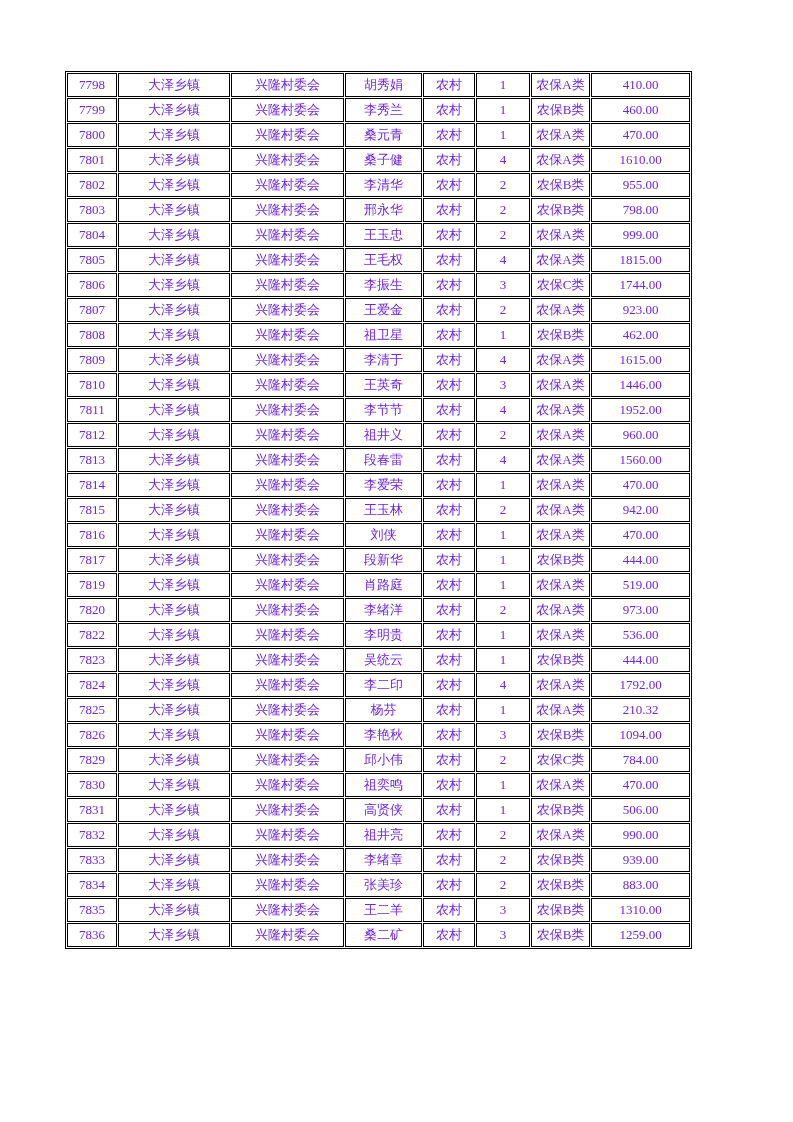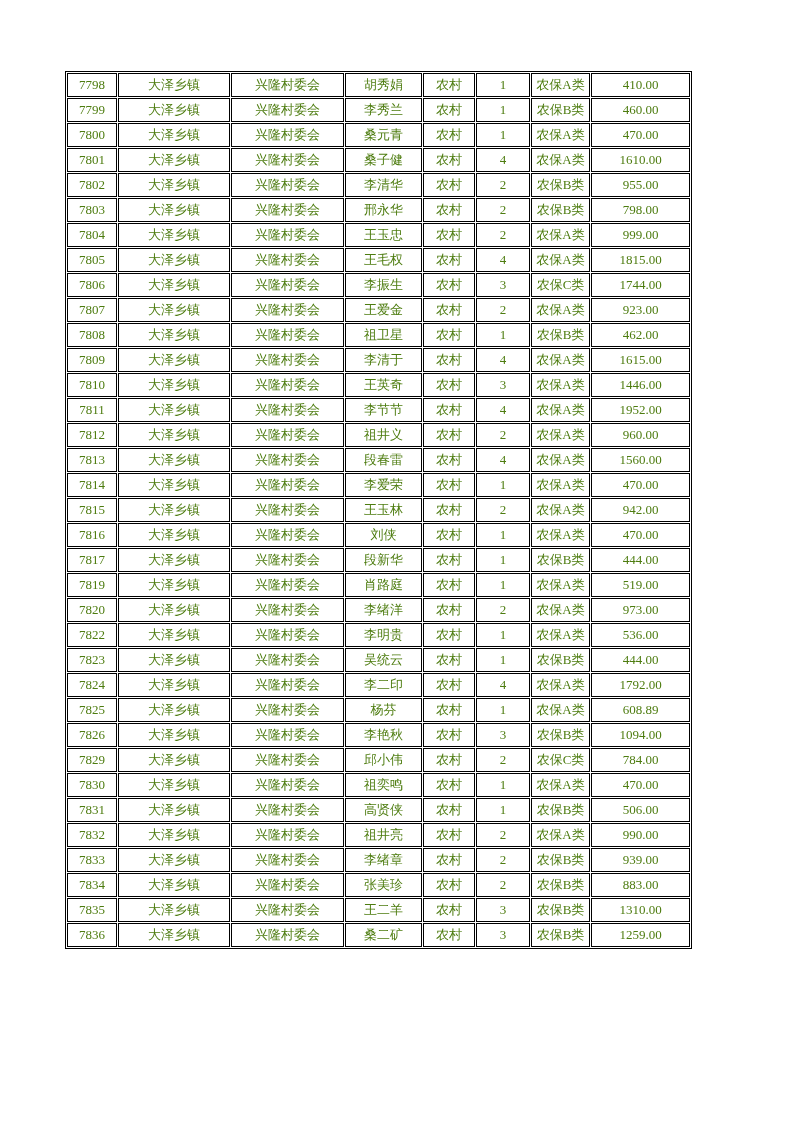--- a/index.html
+++ b/index.html
@@ -7,21 +7,21 @@
     padding: 0;
     background: #ffffff;
   }
   .page {
     position: relative;
     width: 754px;
     height: 1122px;
     background: #ffffff;
     overflow: hidden;
     font-family: "Liberation Serif", "DejaVu Serif", serif;
-    color: #4d7c0f;
+    color: #6d28d9;
     padding-left: 23px;
   }
   table.records {
     position: absolute;
     left: 65px;
     top: 71px;
     border-collapse: separate;
     border-spacing: 1px;
     border: 1px solid #000000;
     table-layout: fixed;
@@ -343,21 +343,21 @@
   </tr>
 
   <tr>
     <td>7825</td>
     <td>大泽乡镇</td>
     <td>兴隆村委会</td>
     <td>杨芬</td>
     <td>农村</td>
     <td>1</td>
     <td>农保A类</td>
-    <td>608.89</td>
+    <td>210.32</td>
   </tr>
 
   <tr>
     <td>7826</td>
     <td>大泽乡镇</td>
     <td>兴隆村委会</td>
     <td>李艳秋</td>
     <td>农村</td>
     <td>3</td>
     <td>农保B类</td>

